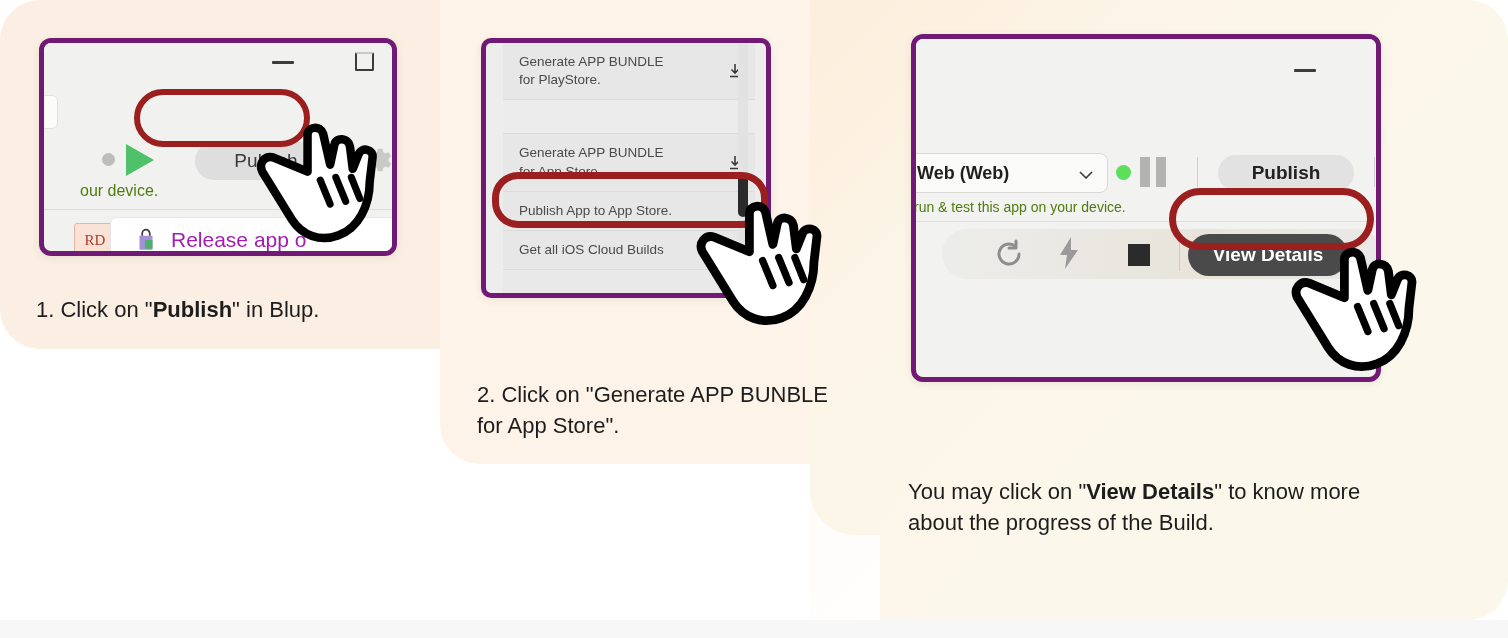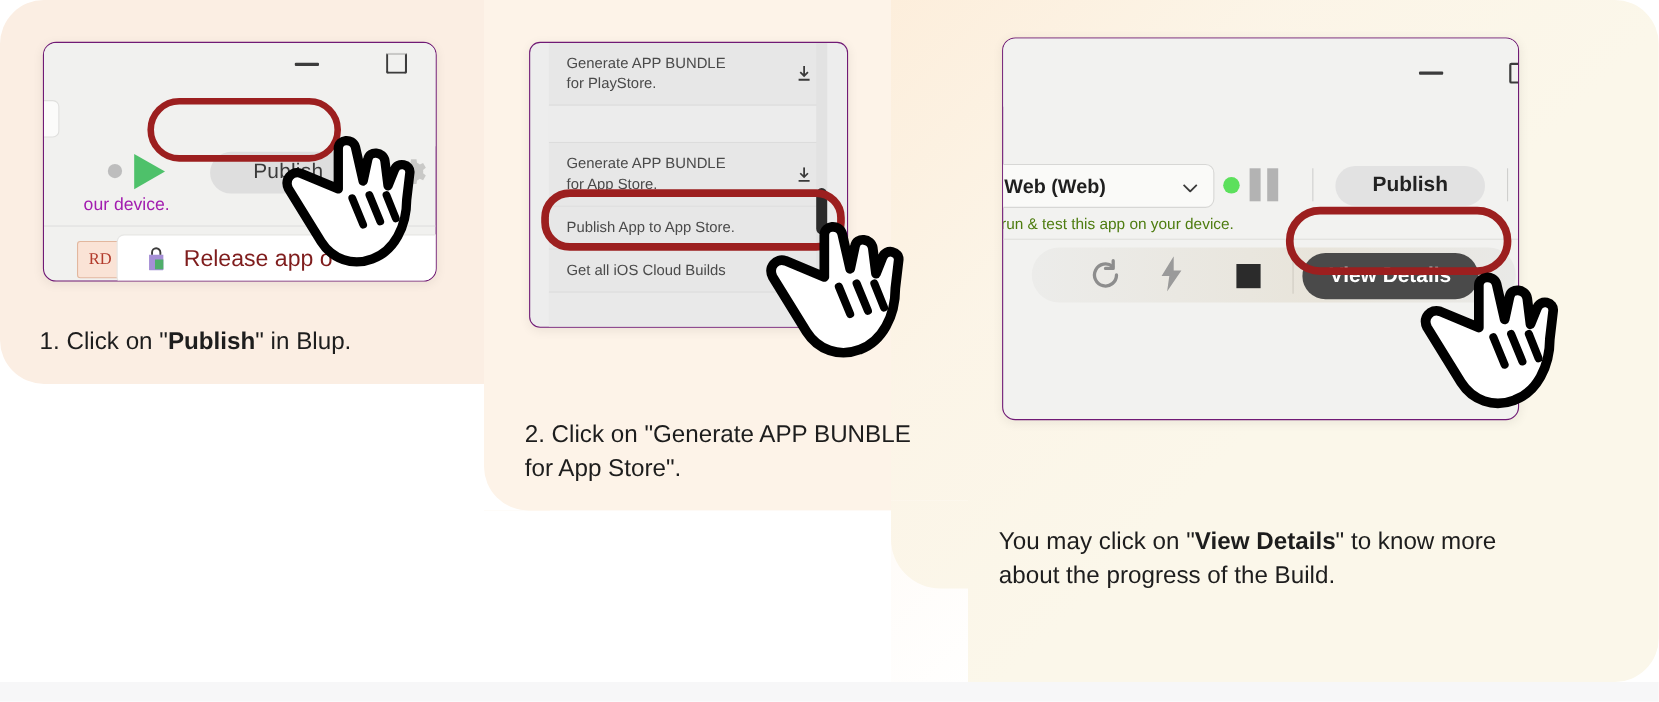--- a/index.html
+++ b/index.html
@@ -61,21 +61,21 @@
   }
   #bg-bottom-strip {
     left: 0; bottom: 0; width: 1508px; height: 18px;
     background: #f7f7f8;
   }
 
   
   .win {
     position: absolute;
     background: #f2f2f2;
-    border: 1px solid #701a75;
+    border: 5px solid #701a75;
     border-radius: 12px;
     overflow: hidden;
     box-shadow: 0 2px 10px rgba(0,0,0,.07);
     text-decoration: underline;
   }
 
   
   #win-1 { left: 39px; top: 38px; width: 358px; height: 218px; background:#f1f1ef; }
   #p1-titlebar { position:absolute; left:0; top:0; width:100%; height:42px; background:#f1f1ef; }
   #p1-minimize { position:absolute; left:228px; top:18px; width:22px; height:3px; background:#3c3c3c; border-radius:1px; }
@@ -84,35 +84,35 @@
   #p1-leftchip { position:absolute; left:-8px; top:52px; width:22px; height:34px; background:#fbfbfa; border:1px solid #e0e0de; border-radius:6px; }
   #p1-dot { position:absolute; left:58px; top:110px; width:13px; height:13px; border-radius:50%; background:#bdbdbd; }
   #p1-play { position:absolute; left:82px; top:101px; width:0; height:0; border-left:28px solid #4ec16a; border-top:16px solid transparent; border-bottom:16px solid transparent; }
   #p1-publish-btn {
     position:absolute; left:151px; top:99px; width:142px; height:38px;
     background:#dedede; border-radius:19px;
     display:flex; align-items:center; justify-content:center;
     font-size:19px; color:#3a3a3a; letter-spacing:.2px;
   }
   #p1-gear { position:absolute; left:318px; top:102px; width:30px; height:30px; }
-  #p1-subtext { position:absolute; left:36px; top:139px; font-size:16px; color:#a21caf; }
+  #p1-subtext { position:absolute; left:36px; top:139px; font-size:16px; color:#4d7c0f; }
   #p1-divider { position:absolute; left:0; top:166px; width:100%; height:1px; background:#dedede; }
   #p1-rd-badge {
     position:absolute; left:30px; top:180px; width:42px; height:34px;
     background:#fae3d6; border:1px solid #e2b79e; border-radius:3px;
     display:flex; align-items:center; justify-content:center;
     font-size:15px; color:#b23b2c; font-family:"Liberation Serif", serif;
   }
   #p1-release-row {
     position:absolute; left:66px; top:174px; width:330px; height:46px;
     background:#ffffff; border:1px solid #e6e6e4; border-radius:7px;
     display:flex; align-items:center; padding-left:22px; gap:12px;
   }
   #p1-release-icon { width:26px; height:26px; position:relative; }
-  #p1-release-label { font-size:21px; color:#7f1d1d; white-space:nowrap; }
+  #p1-release-label { font-size:21px; color:#a21caf; white-space:nowrap; }
 
   
   #win-2 { left: 481px; top: 38px; width: 290px; height: 260px; background:#ededed; border-radius:10px; }
   #p2-list { position:absolute; left:17px; top:0; width:252px; height:100%; background:#e9e9e9; }
   .p2-item { position:relative; padding:10px 34px 10px 16px; font-size:13.5px; color:#4a4a4a; line-height:1.35; border-bottom:1px solid #dcdcdc; background:#e7e7e7; }
   .p2-dl { position:absolute; right:14px; top:50%; transform:translateY(-50%); width:12px; height:14px; }
   #p2-gap { height:34px; background:#ececec; border-bottom:1px solid #dcdcdc; }
   #p2-ios-label { padding:6px 16px 4px; font-size:14px; font-weight:bold; color:#222; background:#ececec; }
   #p2-scroll-track { position:absolute; right:18px; top:0; width:10px; height:100%; background:#e2e2e2; }
   #p2-scroll-thumb { position:absolute; right:18px; top:132px; width:10px; height:42px; background:#2b2b2b; border-radius:5px; }

